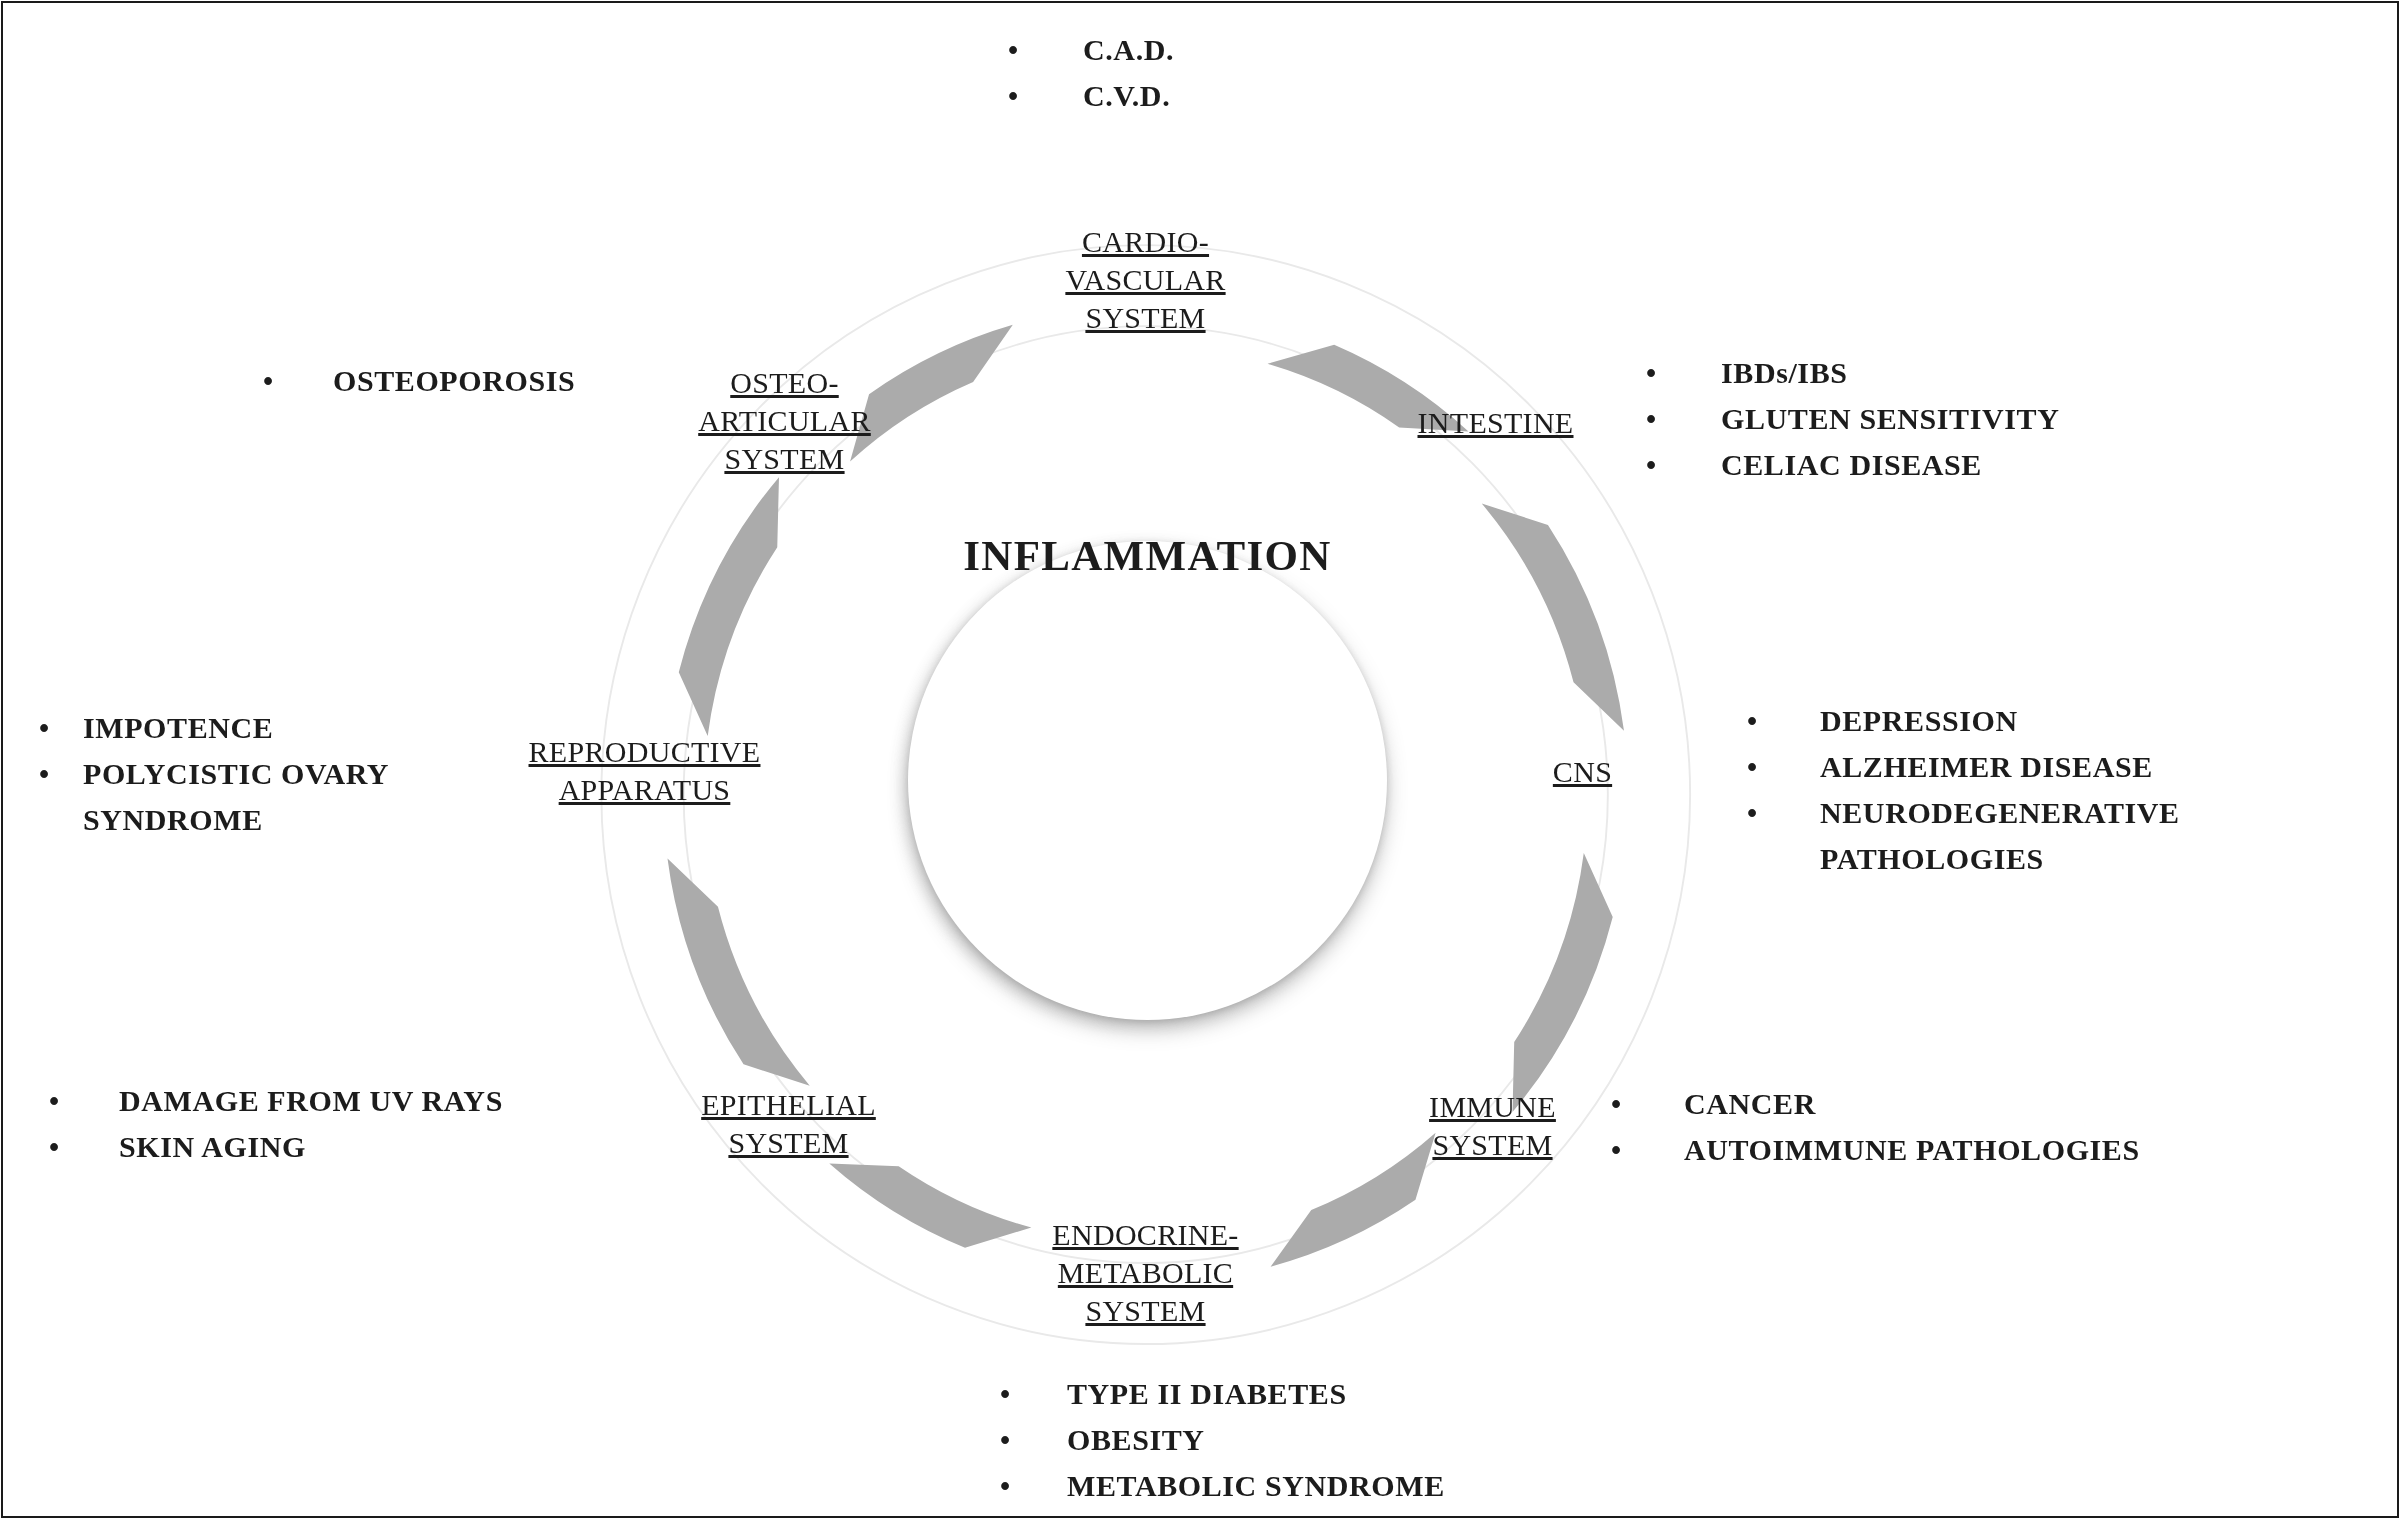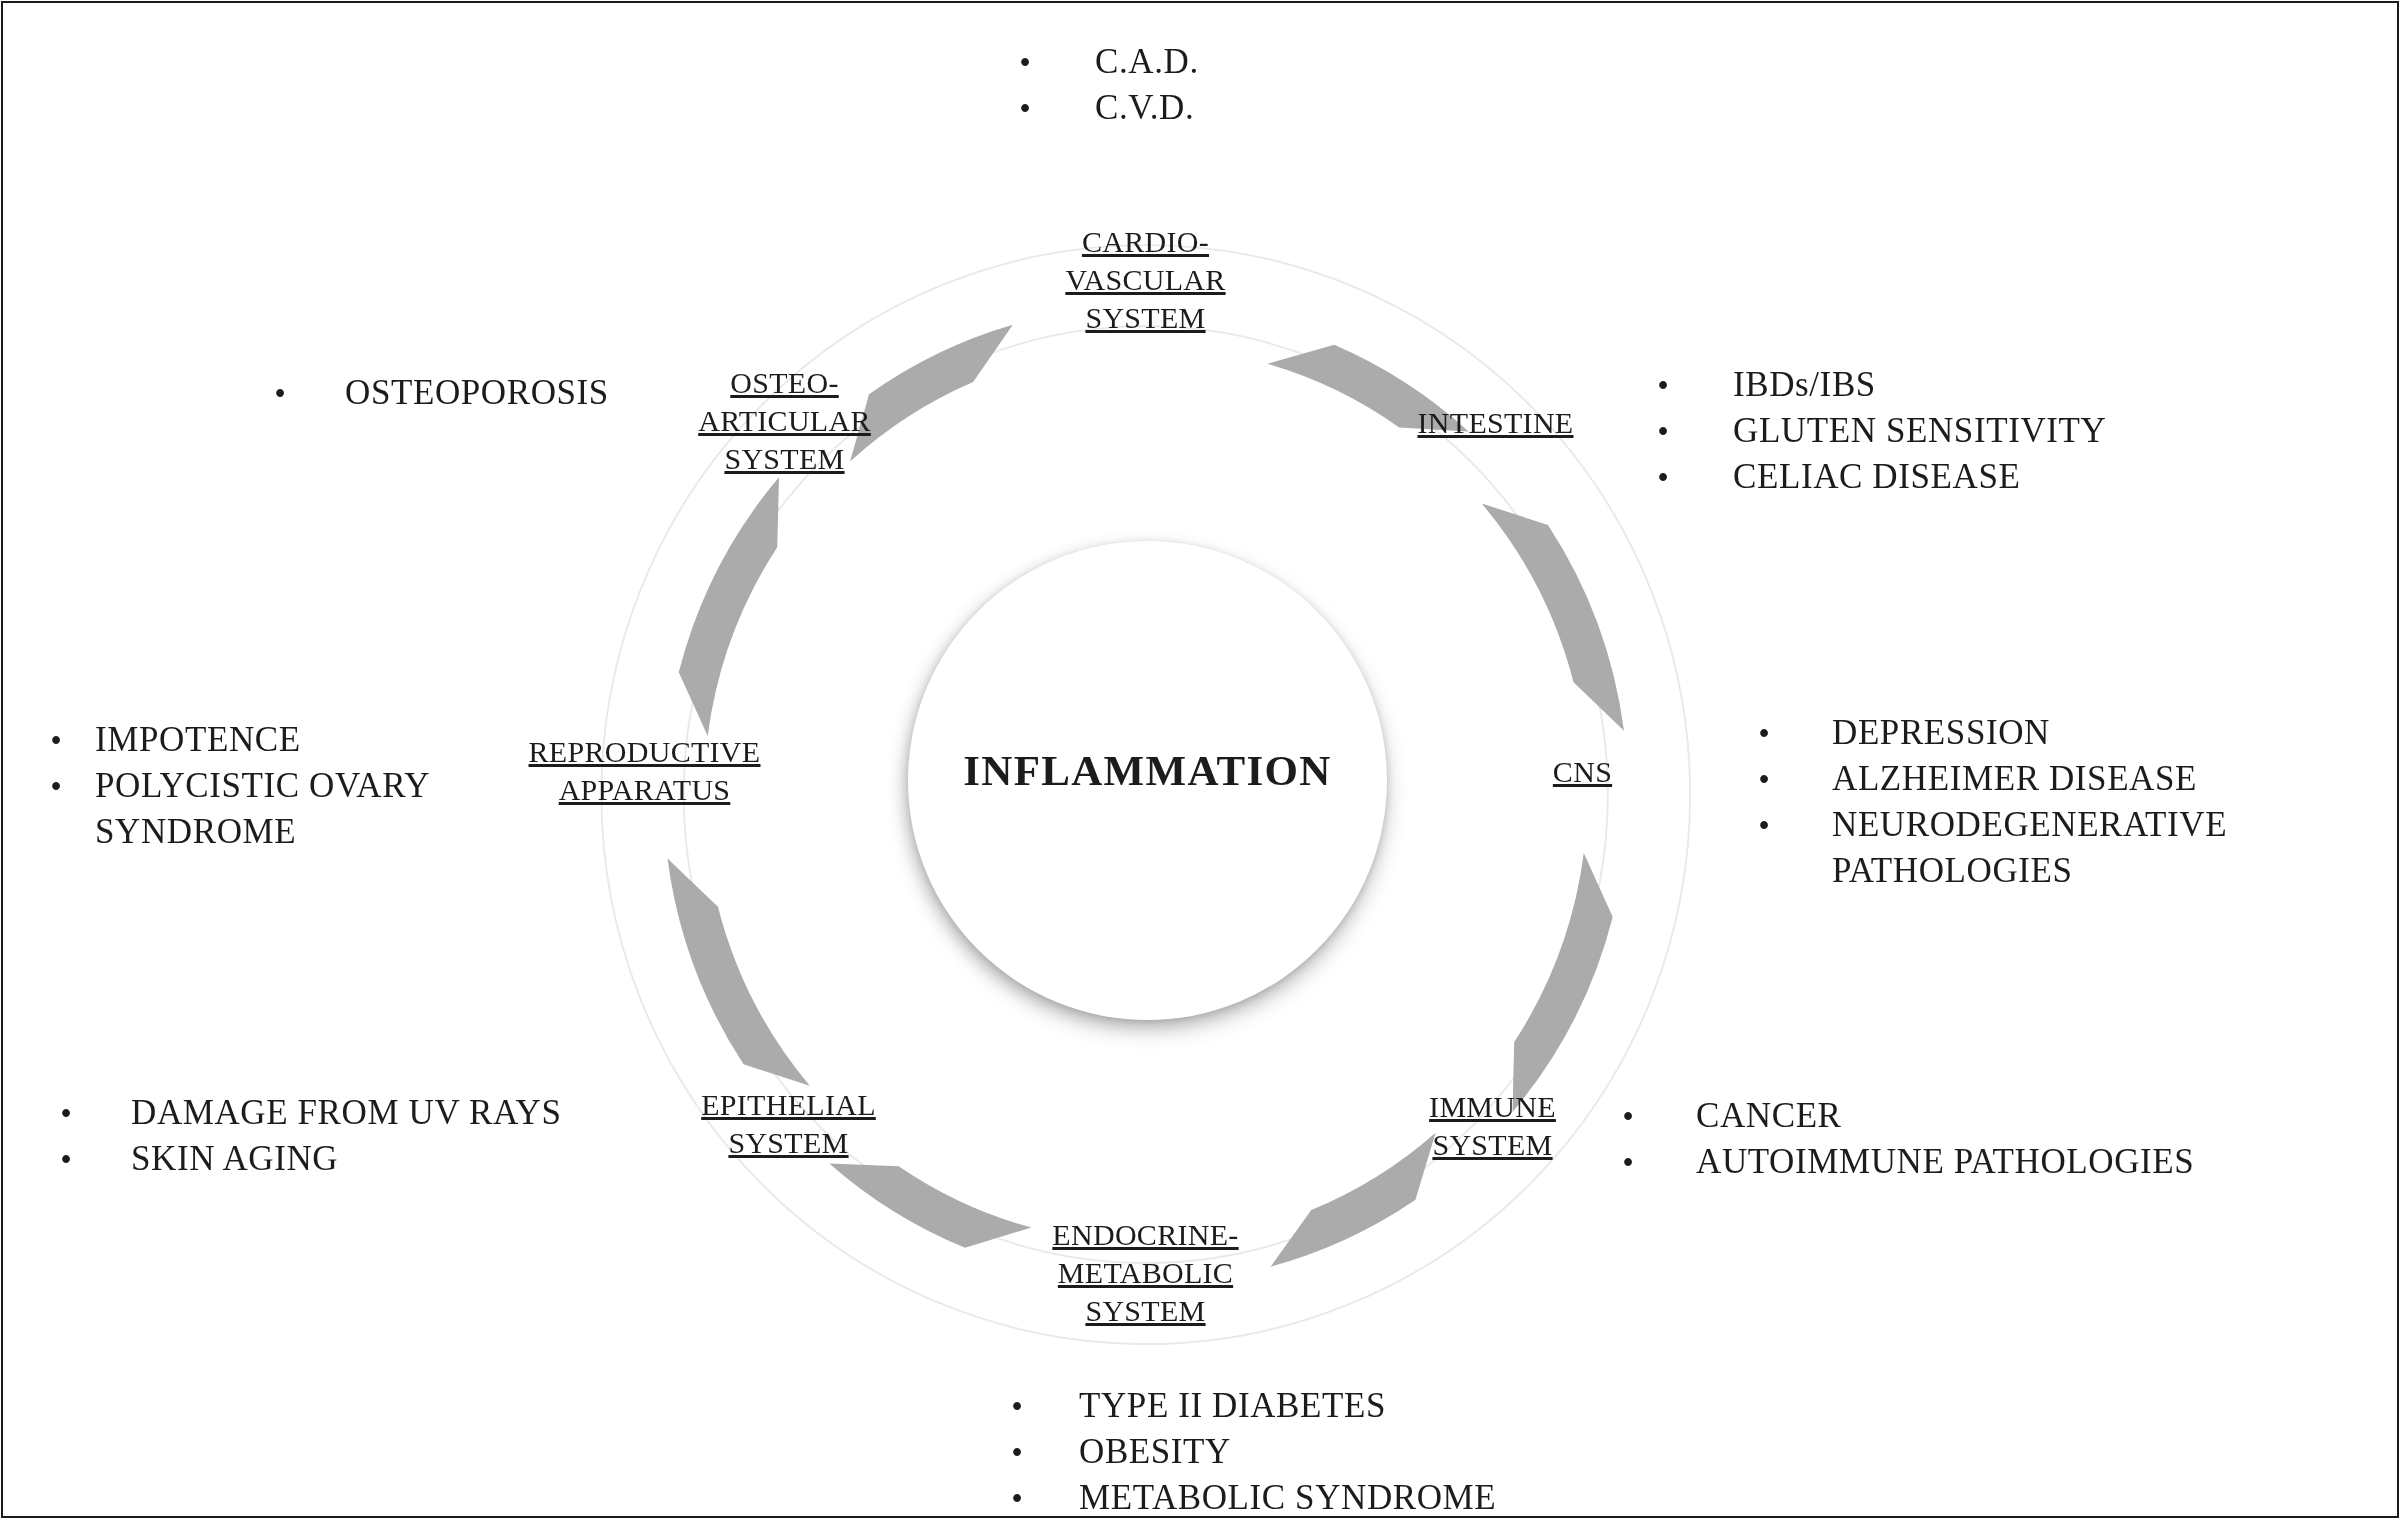--- a/index.html
+++ b/index.html
@@ -16,40 +16,40 @@
     border:2.5px solid #1a1a1a;
     pointer-events:none;
   }
   #ring-svg{position:absolute;left:0;top:0;}
 
   
   .hub{
     position:absolute;left:908px;top:541px;width:479px;height:479px;
     background:#ffffff;border-radius:50%;
     box-shadow:0 10px 19px rgba(95,95,95,.38), 0 1.9px 6.3px rgba(110,110,110,.22), -6.3px 3.8px 12.7px rgba(120,120,120,.16);
-    display:flex;align-items:center;justify-content:center;
+    display:flex;align-items:flex-start;justify-content:center;
   }
   .hub-label{
     font-weight:bold;font-size:43px;letter-spacing:1.3px;
     transform:translateY(-10px);
   }
 
   
   .sys-label{
     position:absolute;width:405px;
     text-align:center;
     font-size:30px;line-height:38px;letter-spacing:0.3px;
     white-space:pre-line;
     text-decoration:underline;
   }
 
   
   .dlist{
-    position:absolute;list-style:none;margin:12px;padding:0;
-    font-weight:normal;font-size:35px;line-height:46px;letter-spacing:0.6px;
+    position:absolute;list-style:none;margin:0;padding:0;
+    font-weight:bold;font-size:30px;line-height:46px;letter-spacing:0.6px;
   }
   .dlist li{
     display:grid;grid-template-columns:var(--bcol,70px) auto;
     white-space:nowrap;align-items:start;
   }
   .dlist li::before{
     content:"\2022";
     font-size:29px;line-height:46px;font-weight:bold;
   }
   .dlist.wrap li{white-space:normal;}

